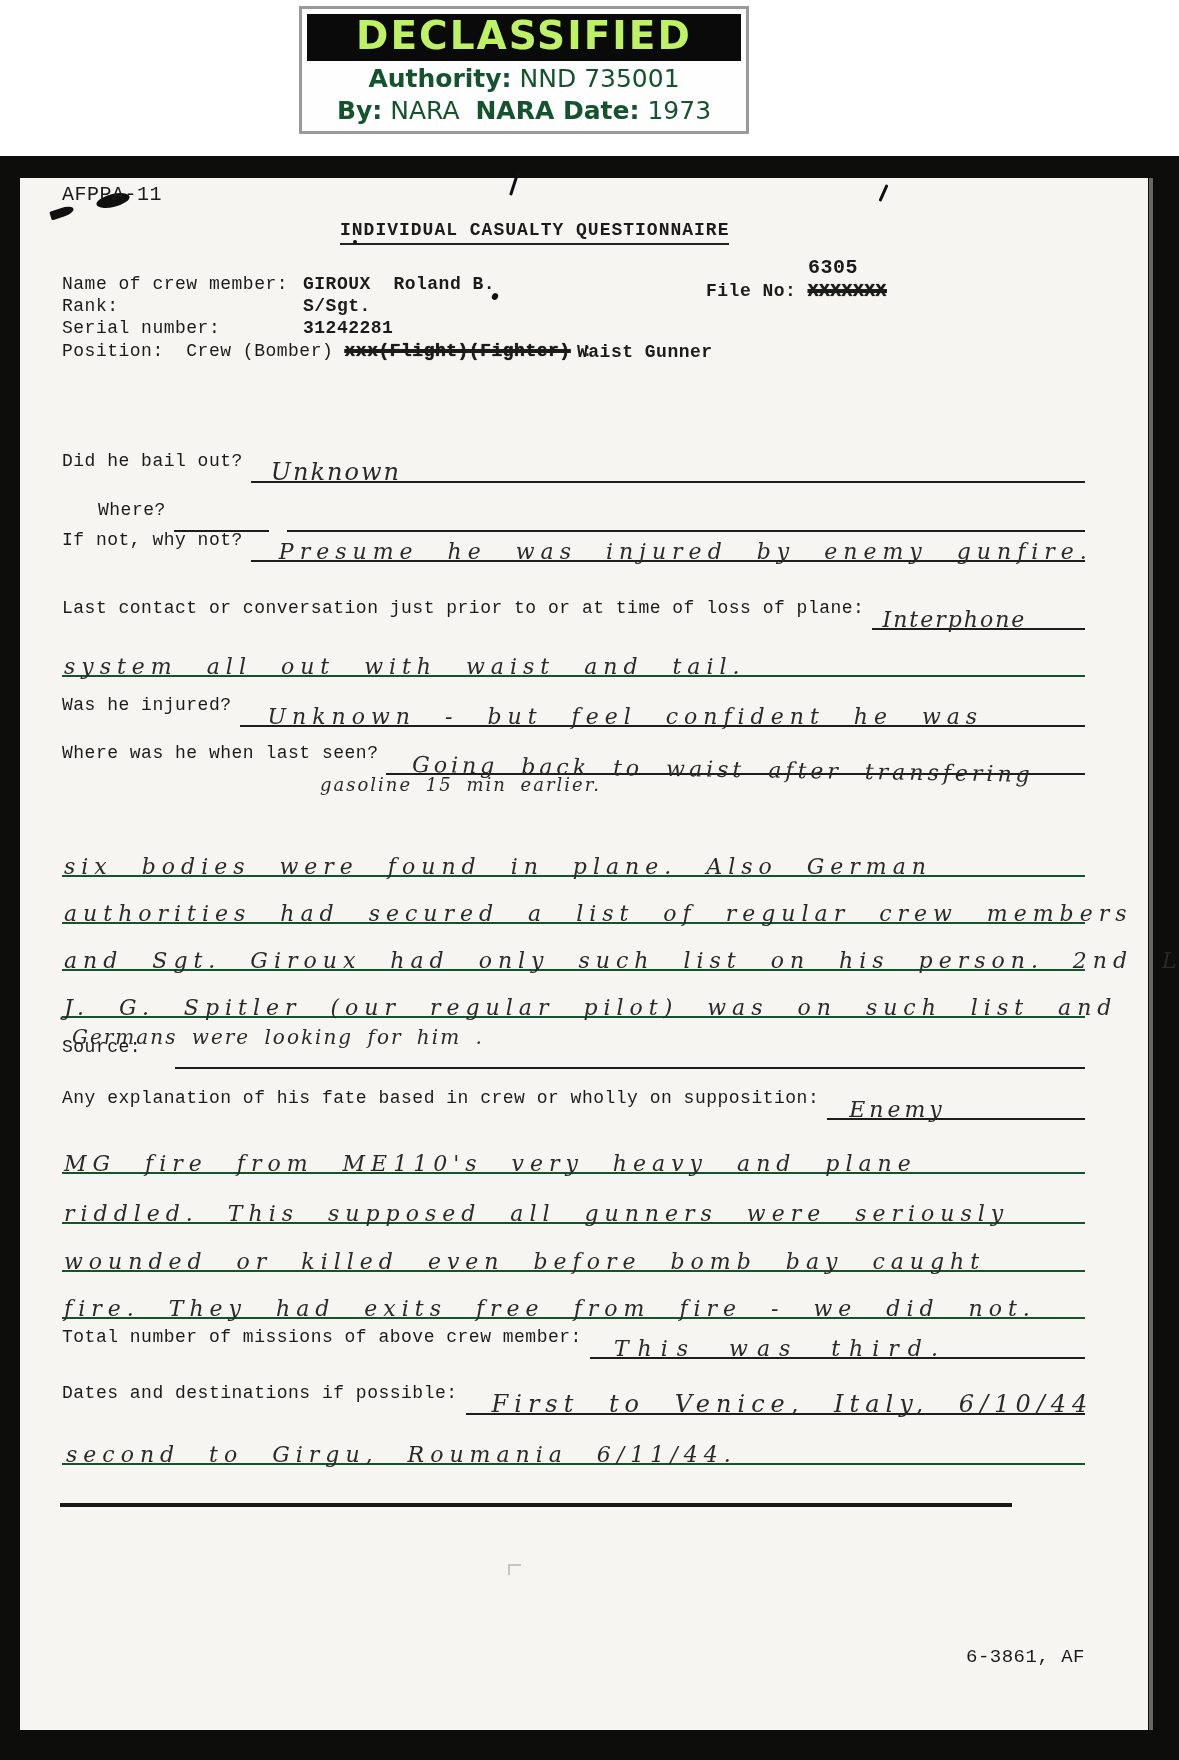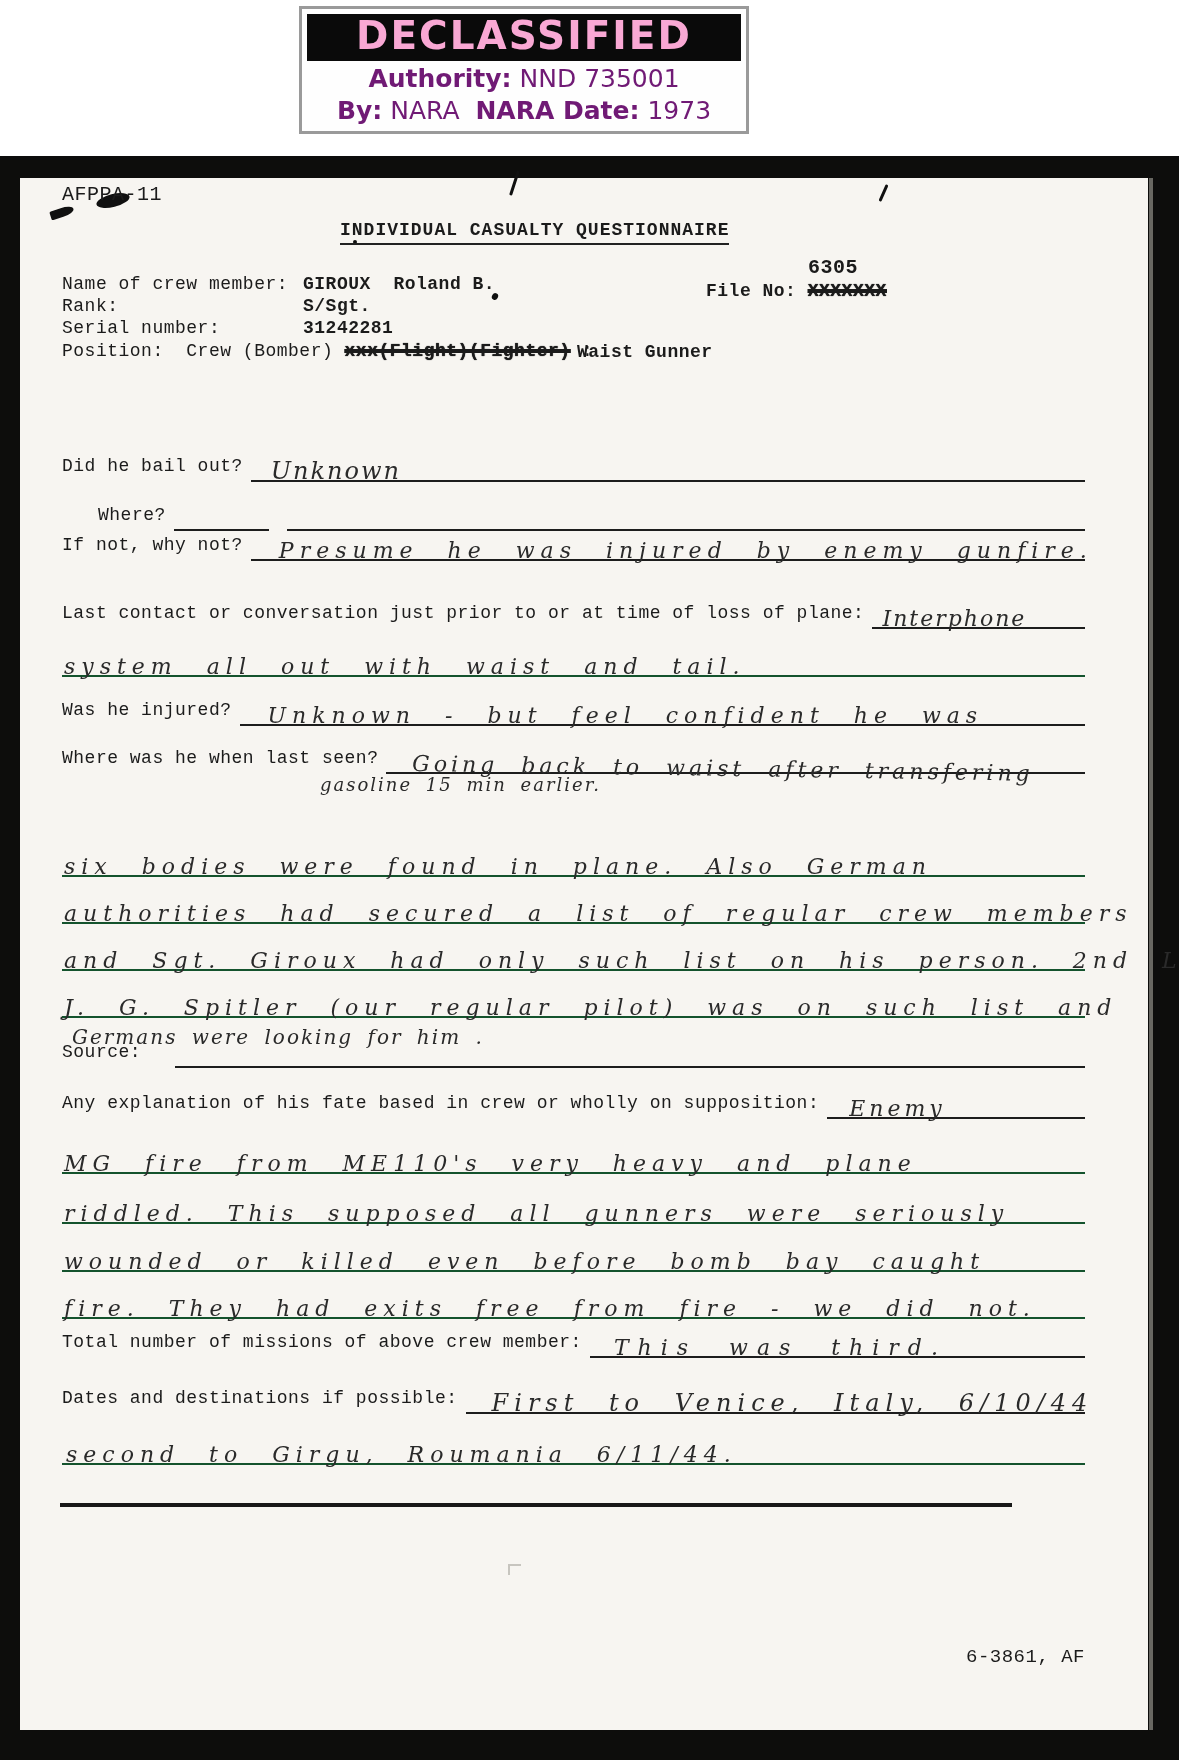--- a/index.html
+++ b/index.html
@@ -2,38 +2,38 @@
 <html><head>
 <meta charset="utf-8">
 <style>
   html,body{margin:0;padding:0;background:#000;}
   .canvas{position:relative;width:1179px;height:1760px;background:#0d0d0c;overflow:hidden;
           font-family:"Liberation Mono",monospace;}
   
   .top-strip{position:absolute;left:0;top:0;width:1179px;height:156px;background:#ffffff;}
   .stamp{position:absolute;left:299px;top:6px;width:434px;background:#fefefe;
          border:3px solid #9a9a9a;padding:5px 5px 6px;}
-  .stamp-bar{background:#0a0a0a;color:#f9a8d4;text-align:center;
+  .stamp-bar{background:#0a0a0a;color:#bef264;text-align:center;
              font-family:"DejaVu Sans",sans-serif;font-weight:bold;font-size:39px;
              letter-spacing:2px;line-height:1.12;padding-bottom:3px;}
   .stamp-line{text-align:center;font-family:"DejaVu Sans",sans-serif;font-size:25px;
-              color:#701a75;margin-top:3px;white-space:pre;}
+              color:#14532d;margin-top:3px;white-space:pre;}
   .stamp-line b{font-weight:bold;}
   
   .page{position:absolute;left:20px;top:178px;width:1128px;height:1552px;
         background:#f7f5f1;color:#1b1b1b;}
   .page::after{content:"";position:absolute;right:-5px;top:0;width:4px;height:100%;
                background:#d8d5cc;opacity:.45;}
   .typed{font-family:"Liberation Mono",monospace;font-size:18px;letter-spacing:.5px;
          color:#1b1b1b;white-space:pre;}
   .b{font-weight:bold;}
   .struck{font-weight:bold;text-decoration:line-through;text-decoration-thickness:4px;
           text-shadow:0 0 1px #000;}
   
-  .row{position:absolute;left:42px;right:63px;height:30px;display:flex;align-items:center;}
+  .row{position:absolute;left:42px;right:63px;height:30px;display:flex;align-items:flex-start;}
   .row .lbl{padding-bottom:1px;}
   .field{flex:1;position:relative;border-bottom:2px solid #1d1d1d;height:100%;margin-left:8px;}
   .seg-gap{flex:0 0 10px;border-bottom:none;}
   
   .hw{position:absolute;bottom:-3px;left:14px;font-family:"DejaVu Serif",serif;
       font-style:italic;font-size:22px;color:#2a2a2a;white-space:nowrap;
       letter-spacing:4px;word-spacing:12px;line-height:1;}
   .hw.tight{letter-spacing:2px;word-spacing:6px;}
   .hw.wide{letter-spacing:6px;word-spacing:16px;}
   .hw.slope{transform:rotate(.9deg);transform-origin:left bottom;}

